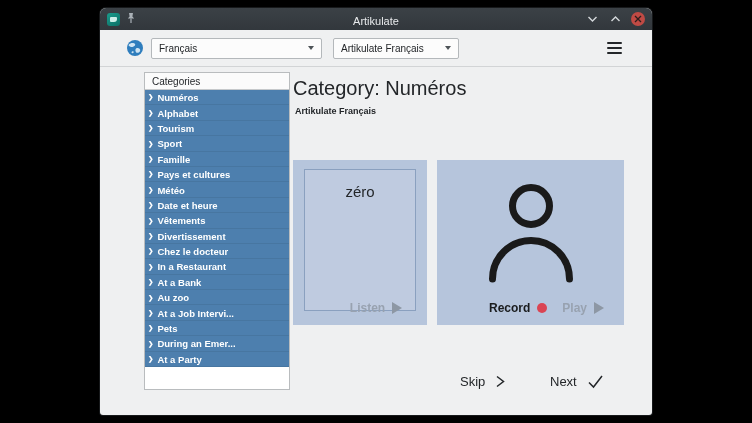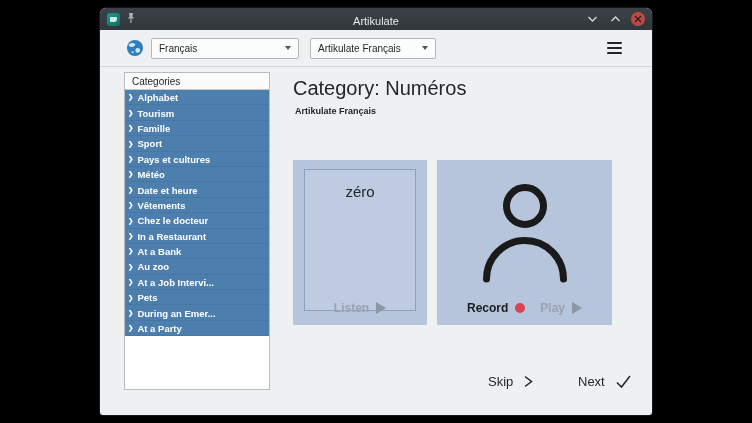--- a/index.html
+++ b/index.html
@@ -28,65 +28,65 @@
   .toolbar{
     position:absolute;top:22px;left:0;right:0;height:36px;background:#eff0f1;
     border-bottom:1px solid #d2d4d6;display:flex;align-items:center;
   }
   .globe{margin-left:26px;display:flex;}
   .dropdown{
     height:21px;background:#fcfcfc;border:1px solid #b4b8bb;border-radius:2px;
     display:flex;align-items:center;font-size:10px;color:#232629;
     padding:0 7px;box-sizing:border-box;
   }
-  .dd-lang{width:148px;margin-left:7px;}
+  .dd-lang{width:171px;margin-left:7px;}
   .dd-course{width:126px;margin-left:11px;}
   .caret{margin-left:auto;width:0;height:0;border-left:3.5px solid transparent;border-right:3.5px solid transparent;border-top:4.5px solid #4d5357;}
   .hamburger{margin-left:auto;margin-right:30px;display:flex;flex-direction:column;gap:3px;cursor:pointer;}
   .hamburger div{width:15px;height:2px;background:#232629;border-radius:1px;}
   
   .content{position:absolute;top:59px;left:0;right:0;bottom:0;}
   .sidebar{
-    position:absolute;left:24px;top:5px;width:146px;height:318px;
+    position:absolute;left:44px;top:5px;width:146px;height:318px;
     background:#fff;border:1px solid #b9bcbe;box-sizing:border-box;overflow:hidden;
   }
   .sidebar-header{
     height:16px;font-size:10px;color:#232629;display:flex;align-items:center;
     padding-left:7px;background:#fbfbfb;border-bottom:1px solid #c6c9cb;
   }
   .cat-item{
     height:15.4px;background:#4d7fae;color:#fff;font-size:9.5px;font-weight:bold;
     display:flex;align-items:center;gap:4px;padding-left:3px;box-sizing:border-box;
     box-shadow:inset 0 -1px rgba(0,0,0,.07);cursor:pointer;white-space:nowrap;
   }
   .chev{font-size:6.5px;line-height:1;}
   .main-title{position:absolute;left:193px;top:10px;font-size:20px;color:#232629;}
   .main-subtitle{position:absolute;left:195px;top:39px;font-size:9px;font-weight:bold;color:#232629;}
   .card{position:absolute;top:93px;height:165px;background:#b6c5dc;}
   .card-listen{left:193px;width:134px;}
-  .card-record{left:337px;width:175px;}
+  .card-record{left:337px;width:175px;padding-left:12px;}
   .phrase-box{
     position:absolute;left:11px;right:11px;top:9px;height:142px;
     border:1px solid #8aa0bf;background:#bfcbe0;box-sizing:border-box;
     display:flex;justify-content:center;padding-top:13px;
     font-size:15px;color:#232629;
   }
   .bottom-row{
-    position:absolute;bottom:10px;left:0;width:100%;
+    position:absolute;bottom:10px;left:16px;width:100%;
     display:flex;justify-content:center;align-items:center;gap:7px;
     font-size:12px;font-weight:bold;
   }
   .disabled-label{color:#98a2b0;}
   .tri{width:0;height:0;border-left:10px solid #8d97a4;border-top:6.5px solid transparent;border-bottom:6.5px solid transparent;}
   .record-label{color:#1a1c1e;}
   .red-dot{width:10px;height:10px;border-radius:50%;background:#da4453;margin-right:8px;}
   .person{position:absolute;left:50%;transform:translateX(-50%);top:17px;}
   .nav-btn{
     position:absolute;display:flex;align-items:center;gap:10px;
-    font-size:13px;color:#232629;height:24px;cursor:pointer;margin-left:28px;
+    font-size:13px;color:#232629;height:24px;cursor:pointer;
   }
   .skip-btn{left:360px;top:302px;}
   .next-btn{left:450px;top:302px;}
 </style>
 </head>
 <body>
 
 <div class="window">
 
   <div class="titlebar">
@@ -143,49 +143,57 @@
       </div>
   </div>
 
   <div class="content">
 
     <div class="sidebar">
       <div class="sidebar-header">Categories</div>
       <div>
           <div class="cat-item">
             <span class="chev">❯</span>
+            <span>Numéros</span>
+          </div>
+          <div class="cat-item">
+            <span class="chev">❯</span>
             <span>Alphabet</span>
           </div>
           <div class="cat-item">
             <span class="chev">❯</span>
             <span>Tourism</span>
           </div>
           <div class="cat-item">
             <span class="chev">❯</span>
+            <span>Sport</span>
+          </div>
+          <div class="cat-item">
+            <span class="chev">❯</span>
             <span>Famille</span>
           </div>
           <div class="cat-item">
             <span class="chev">❯</span>
-            <span>Sport</span>
-          </div>
-          <div class="cat-item">
-            <span class="chev">❯</span>
             <span>Pays et cultures</span>
           </div>
           <div class="cat-item">
             <span class="chev">❯</span>
             <span>Météo</span>
           </div>
           <div class="cat-item">
             <span class="chev">❯</span>
             <span>Date et heure</span>
           </div>
           <div class="cat-item">
             <span class="chev">❯</span>
             <span>Vêtements</span>
+          </div>
+          <div class="cat-item">
+            <span class="chev">❯</span>
+            <span>Divertissement</span>
           </div>
           <div class="cat-item">
             <span class="chev">❯</span>
             <span>Chez le docteur</span>
           </div>
           <div class="cat-item">
             <span class="chev">❯</span>
             <span>In a Restaurant</span>
           </div>
           <div class="cat-item">

